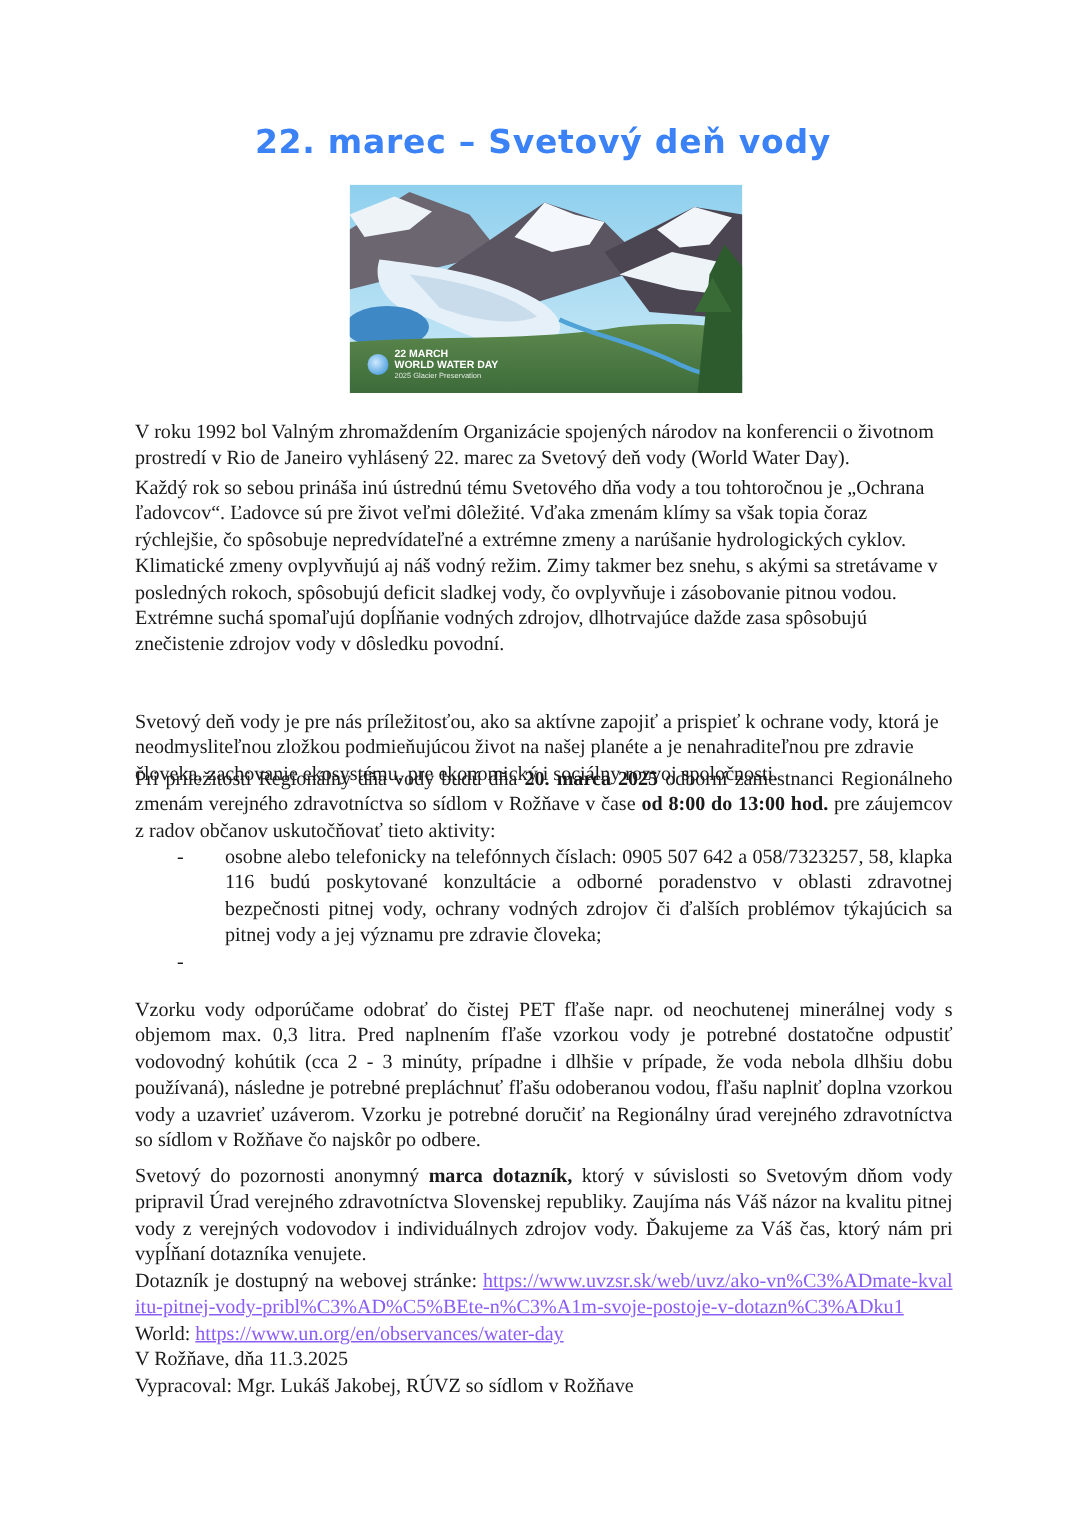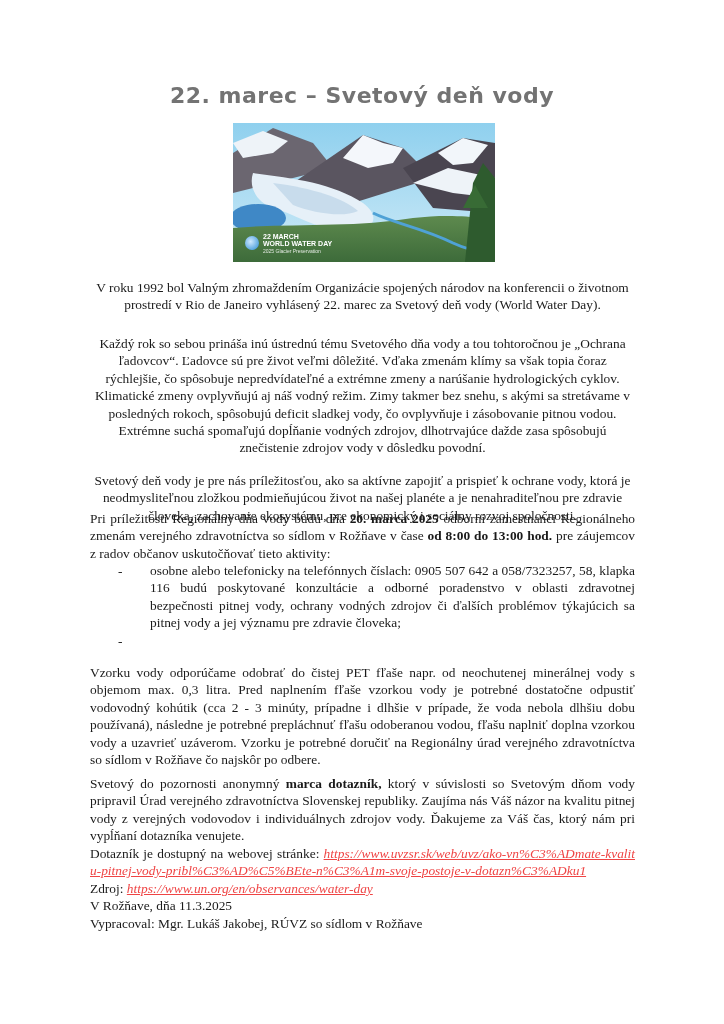--- a/index.html
+++ b/index.html
@@ -1,45 +1,45 @@
 <!DOCTYPE html>
 <html><head>
 <meta charset="utf-8">
 <style>
   html, body { margin: 0; padding: 0; background: #ffffff; }
   body { width: 724px; height: 1024px; position: relative; overflow: hidden;
          font-family: "Liberation Serif", "DejaVu Serif", serif; color: #1a1a1a; }
   .page { position: absolute; left: 0; top: 0; width: 724px; height: 1024px; }
   .title { position: absolute; top: 83px; left: 0; width: 724px; text-align: center;
            font-family: "DejaVu Sans", "Liberation Sans", sans-serif; font-weight: bold;
-           font-size: 22px; letter-spacing: 0.5px; color: #737373; }
+           font-size: 22px; letter-spacing: 0.5px; color: #3b82f6; }
   .hero { position: absolute; left: 233px; top: 123px; width: 262px; height: 139px; overflow: hidden; }
   .hero svg { display: block; }
   .hero-caption { position: absolute; left: 14px; bottom: 8px; color: #fff;
                   font-family: "Liberation Sans", sans-serif; line-height: 1; }
   .hero-caption .globe { position: absolute; left: -2px; top: 3px; width: 14px; height: 14px; border-radius: 50%;
                          background: radial-gradient(circle at 40% 40%, #cfe9ff, #5aa7e0 70%, #2f6fb0); }
   .hero-caption .l1 { margin-left: 16px; font-size: 7px; font-weight: bold; }
   .hero-caption .l2 { margin-left: 16px; font-size: 7px; font-weight: bold; }
   .hero-caption .l3 { margin-left: 16px; font-size: 5px; opacity: 0.85; margin-top: 2px; }
   .p { position: absolute; left: 90px; width: 545px; font-size: 13.4px; line-height: 17.4px; }
-  .center { text-align: center; }
+  .center { }
   .justify { text-align: justify; }
   .p1 { top: 279px; }
-  .p2 { top: 335px; }
+  .p2 { top: 316px; }
   .p3 { top: 472px; }
   .p4 { top: 510px; }
   .list { position: absolute; left: 90px; top: 562px; width: 545px; font-size: 13.4px; line-height: 17.4px; margin: 0; padding: 0; list-style: none; }
   .list li { position: relative; padding-left: 60px; text-align: justify; }
   .list li .dash { position: absolute; left: 28px; top: 0; }
   .p5 { top: 664px; }
   .p6 { top: 775px; }
   .p7 { top: 880px; }
   b { font-weight: bold; }
-  a.link { color: #ef4444; text-decoration: underline; font-style: italic; }
+  a.link { color: #8b5cf6; text-decoration: underline; }
   .line { display: block; }
 </style>
 </head>
 <body>
 
 <div class="page">
 
   <div class="title">22. marec – Svetový deň vody</div>
 
   <div class="hero">
@@ -107,19 +107,19 @@
 
   <div class="p p6 justify">
     <span>Svetový  do pozornosti anonymný </span><b>marca dotazník,</b><span> ktorý v súvislosti so Svetovým dňom vody pripravil Úrad verejného zdravotníctva Slovenskej republiky. Zaujíma nás Váš názor na kvalitu pitnej vody z verejných vodovodov i individuálnych zdrojov vody. Ďakujeme za Váš čas, ktorý nám pri vypĺňaní dotazníka venujete.</span>
     <span class="line">
       <span>Dotazník je dostupný na webovej stránke: </span><a class="link" href="#" style="word-break: break-all;">https://www.uvzsr.sk/web/uvz/ako-vn%C3%ADmate-kvalitu-pitnej-vody-pribl%C3%AD%C5%BEte-n%C3%A1m-svoje-postoje-v-dotazn%C3%ADku1</a>
     </span>
   </div>
 
   <div class="p p7">
     <span class="line">
-      <span>Zdroj: </span><a class="link" href="#">https://www.un.org/en/observances/water-day</a>
+      <span>World: </span><a class="link" href="#">https://www.un.org/en/observances/water-day</a>
     </span>
     <span class="line">V Rožňave, dňa 11.3.2025</span>
     <span class="line">Vypracoval: Mgr. Lukáš Jakobej, RÚVZ so sídlom v Rožňave</span>
   </div>
 
 </div>
 
 </body></html>

